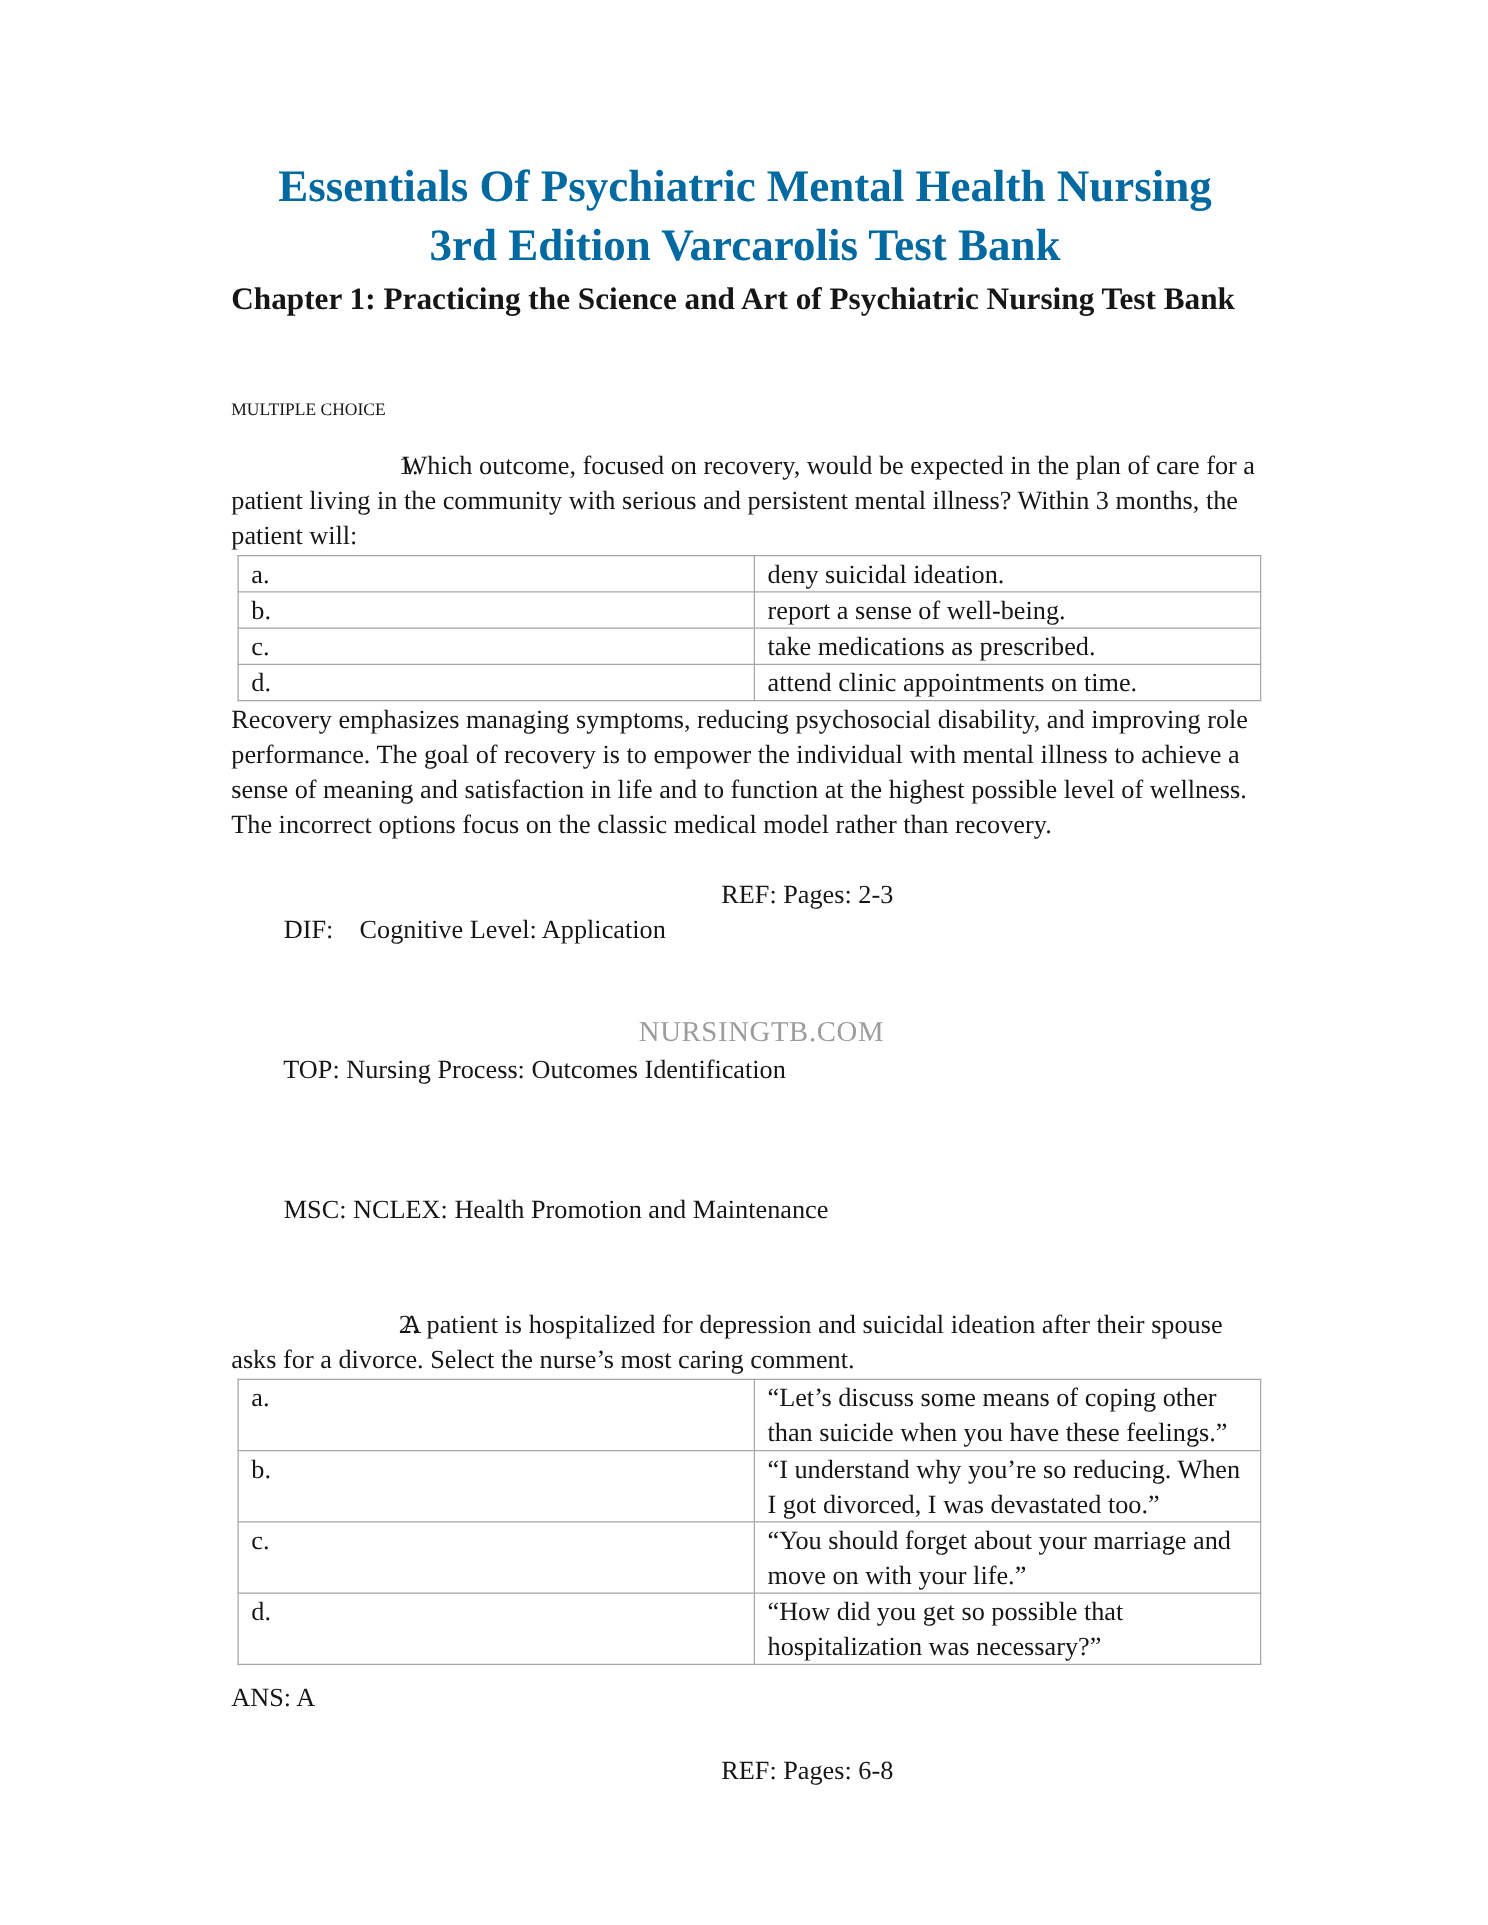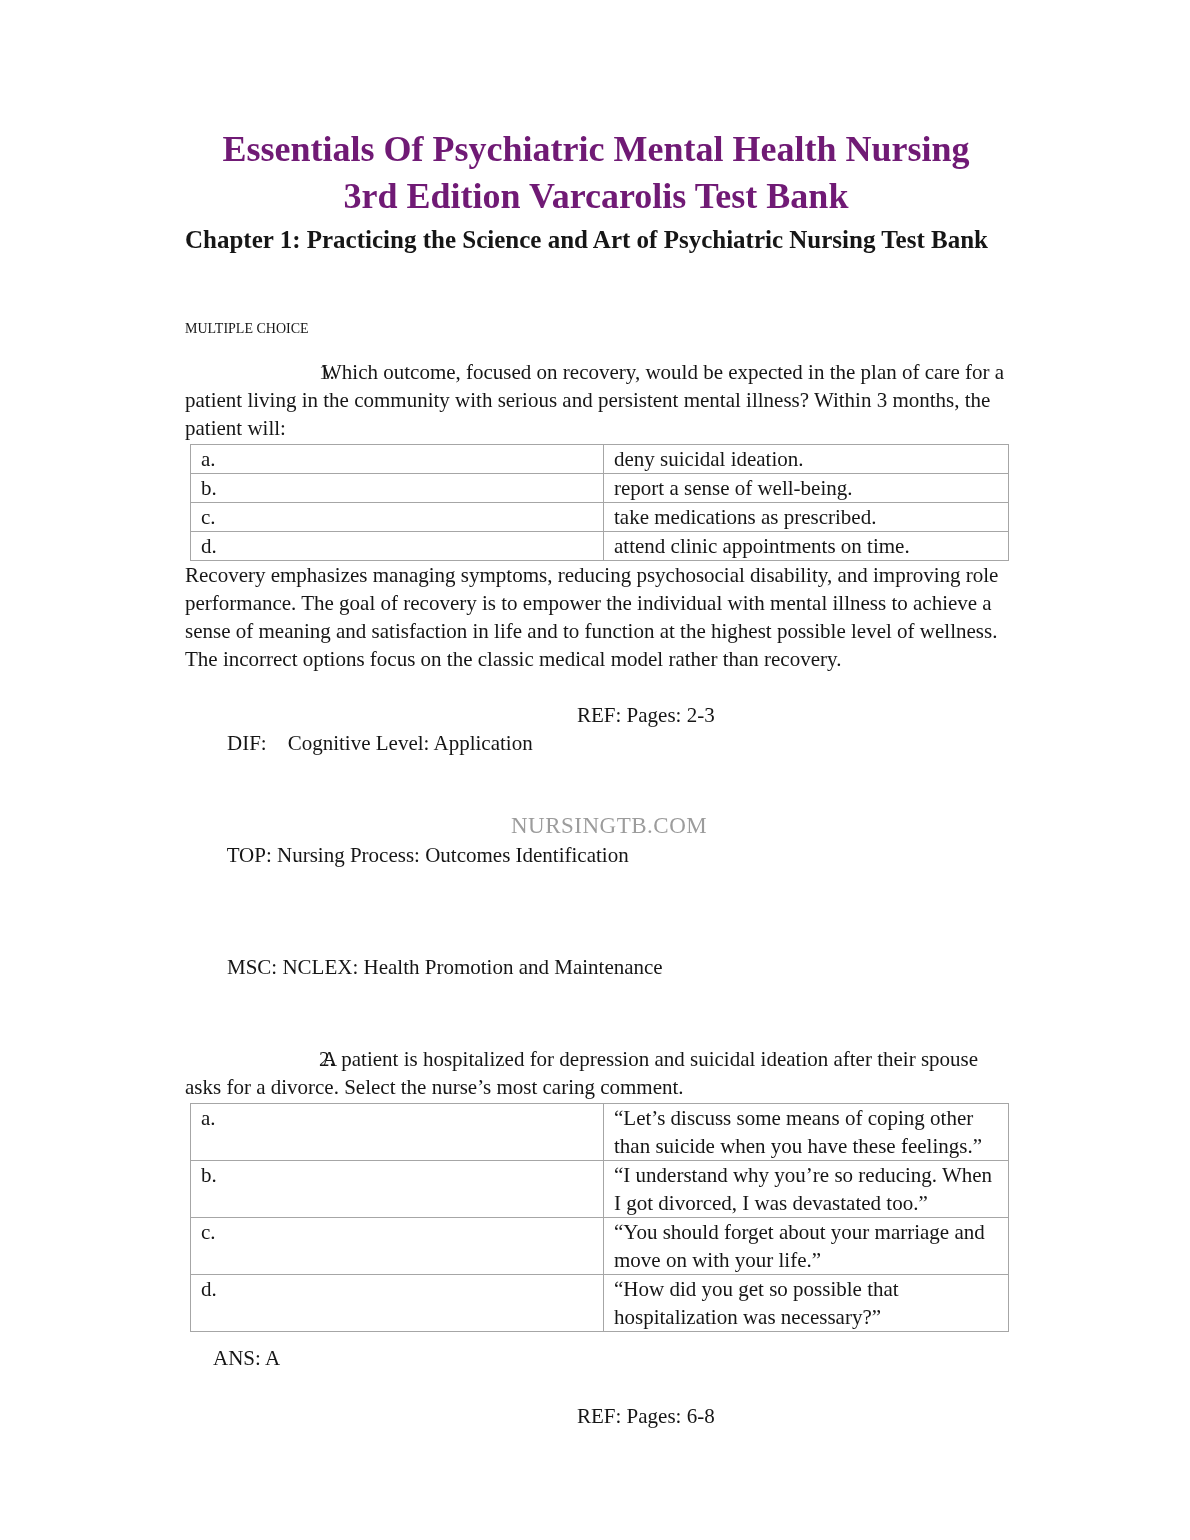--- a/index.html
+++ b/index.html
@@ -25,21 +25,21 @@
   .content {
     position: relative;
     z-index: 1;
     padding: 126px 183px 0 185px; 
   }
   .doc-title {
     font-size: 36px;
     line-height: 47px;
     font-weight: bold;
     text-align: center;
-    color: #701a75;
+    color: #0369a1;
   }
   .chapter-heading {
     margin-top: 4px;
     font-size: 25px;
     line-height: 32px;
     font-weight: bold;
   }
   .section-label {
     margin-top: 58px;
     font-size: 14px;
@@ -81,21 +81,21 @@
     line-height: 28px;
     width: 822px;
   }
   .meta { font-size: 21px; line-height: 28px; }
   .meta-1 { margin-top: 28px; }
   .meta-2 { margin-top: 30px; }
   .meta-line { position: relative; white-space: pre; }
   .meta-right { position: absolute; left: 392px; top: 0; }
   .q2para { margin-top: 8px; }
   .tbl2 { margin-top: 1px; }
-  .ans-2 { margin-top: 12px; margin-left: 28px; }
+  .ans-2 { margin-top: 12px; }
 </style>
 </head>
 <body>
 
 <div class="page">
 
   <div class="watermark">NURSINGTB.COM</div>
 
   <div class="content">
 

